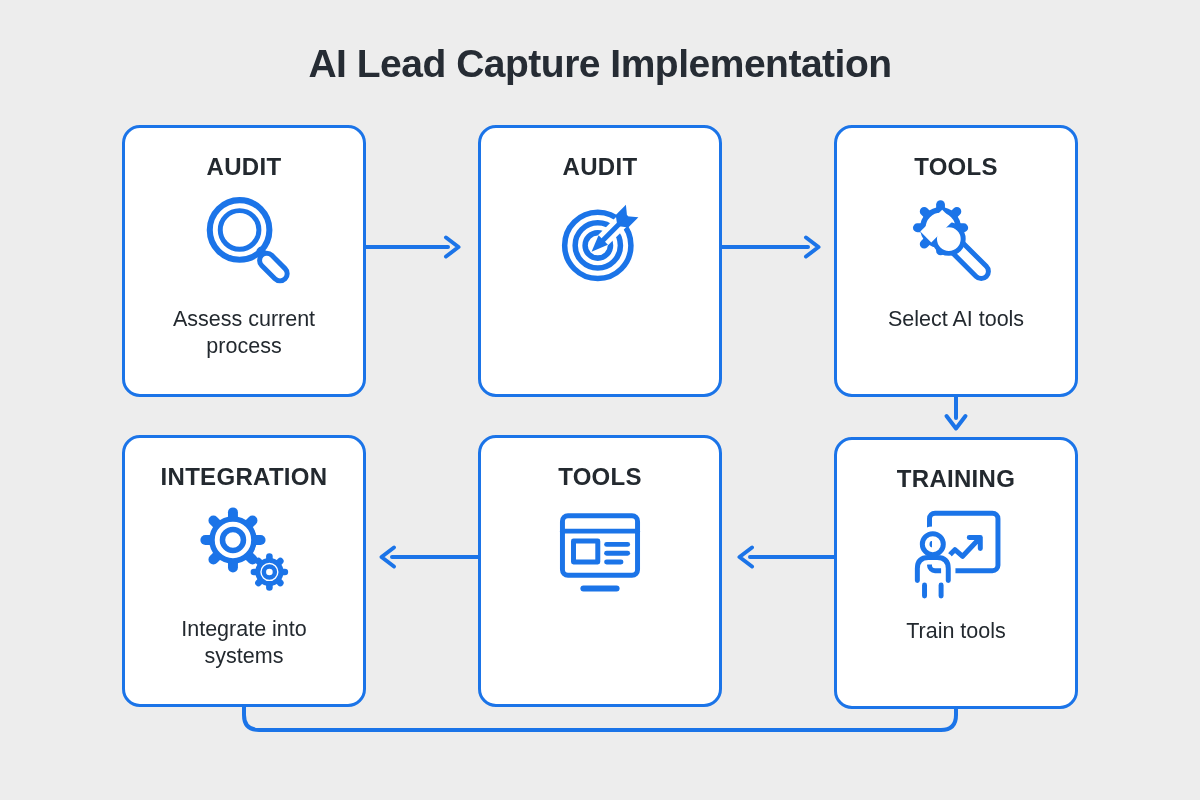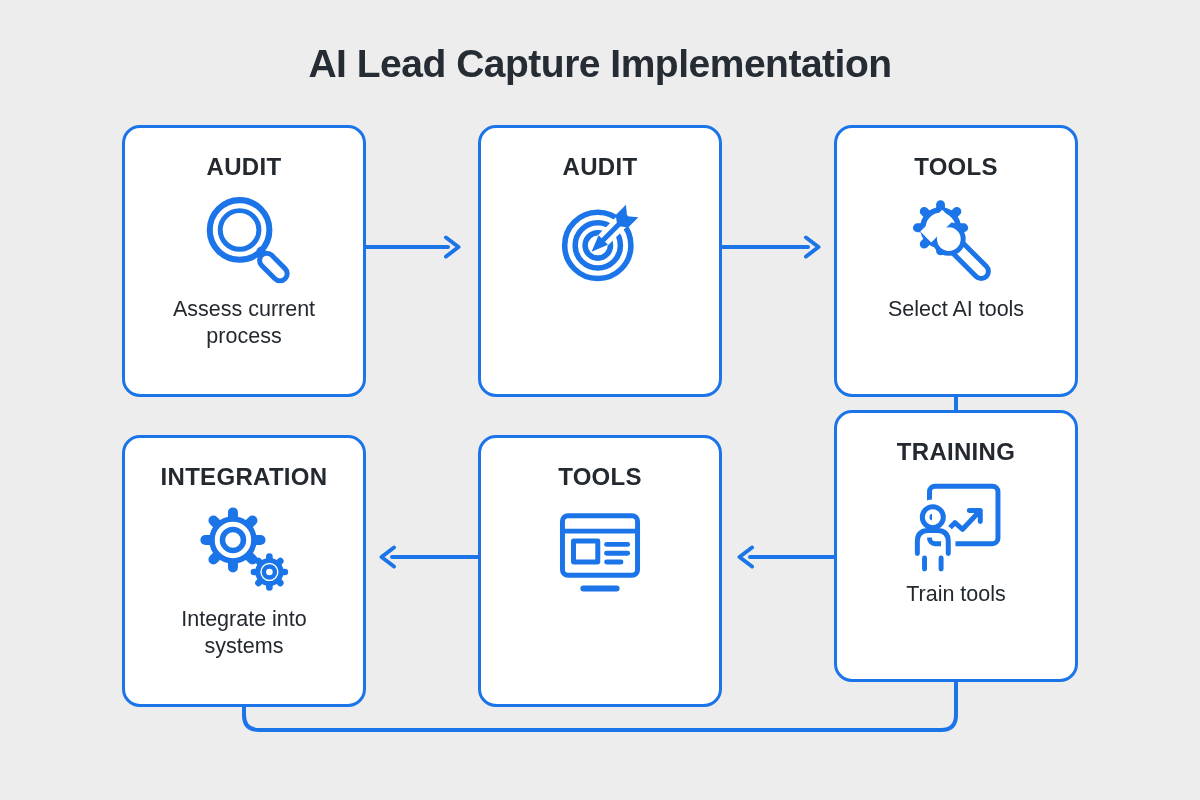--- a/index.html
+++ b/index.html
@@ -58,21 +58,21 @@
     font-weight:700;
     letter-spacing:0.3px;
     color:var(--text-color);
   }
   .icon{
     width:106px;height:110px;
     margin-top:5px;
     flex:0 0 auto;
   }
   .box-desc{
-    margin-top:0;
+    margin-top:10px;
     max-width:202px;
     text-align:center;
     font-size:21.5px;
     line-height:1.26;
     color:var(--text-color);
   }
   
   .s{fill:none;stroke:var(--accent);stroke-linecap:round;stroke-linejoin:round;}
   .sw{fill:var(--box-bg);stroke:var(--accent);stroke-linecap:round;stroke-linejoin:round;}
   .f{fill:var(--accent);stroke:none;}
@@ -183,21 +183,21 @@
       <rect class="s" x="14" y="16" width="68" height="54" rx="5" stroke-width="4.5"></rect>
       <line class="s" x1="14" y1="30" x2="82" y2="30" stroke-width="4.5"></line>
       <rect class="s" x="24" y="39" width="22" height="19" stroke-width="4.5"></rect>
       <line class="s" x1="54" y1="42" x2="73" y2="42" stroke-width="4.5"></line>
       <line class="s" x1="54" y1="50" x2="73" y2="50" stroke-width="4.5"></line>
       <line class="s" x1="54" y1="58" x2="67" y2="58" stroke-width="4.5"></line>
       <line class="s" x1="33" y1="82" x2="63" y2="82" stroke-width="5.5"></line>
     </svg>
   </div>
 
-  <div class="step-box" style="left:834px;top:410px">
+  <div class="step-box" style="left:834px;top:437px">
     <div class="box-title">TRAINING</div>
     <svg class="icon" viewBox="0 0 96 96">
       <rect class="s" x="24" y="12" width="62" height="52" rx="5" stroke-width="4.5"></rect>
       <path class="s" d="M36 56 L47 45 L54 51 L70 34 M60 34 H70 V44" stroke-width="4.5"></path>
       <circle class="halo" cx="27" cy="40" r="9.5" stroke-width="13"></circle>
       <path class="halo" d="M13 73 L13 62 Q13 52 23 52 L31 52 Q41 52 41 62 L41 73" stroke-width="13"></path>
       <circle class="s" cx="27" cy="40" r="9.5" stroke-width="4.5"></circle>
       <path class="s" d="M13 73 L13 62 Q13 52 23 52 L31 52 Q41 52 41 62 L41 73" stroke-width="4.5"></path>
       <line class="s" x1="19.5" y1="77" x2="19.5" y2="87" stroke-width="4.5"></line>
       <line class="s" x1="34.5" y1="77" x2="34.5" y2="87" stroke-width="4.5"></line>

